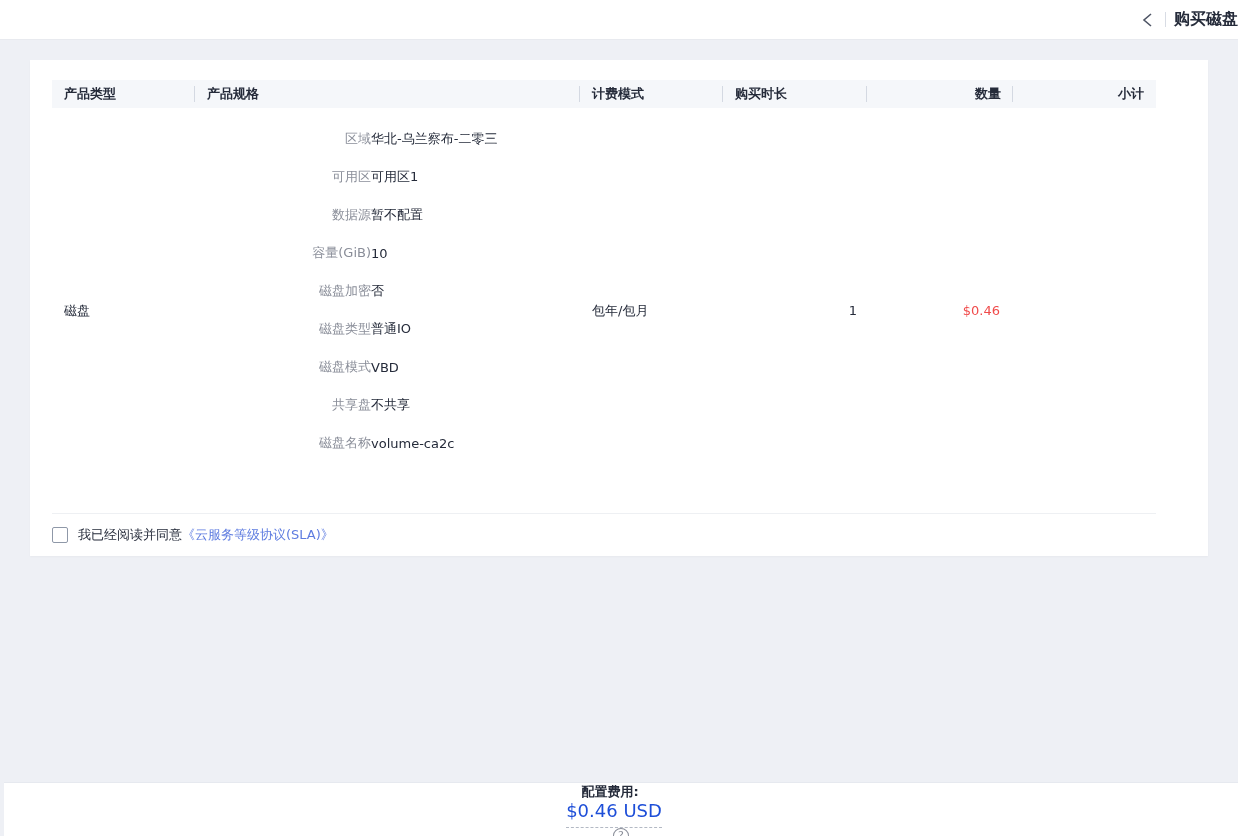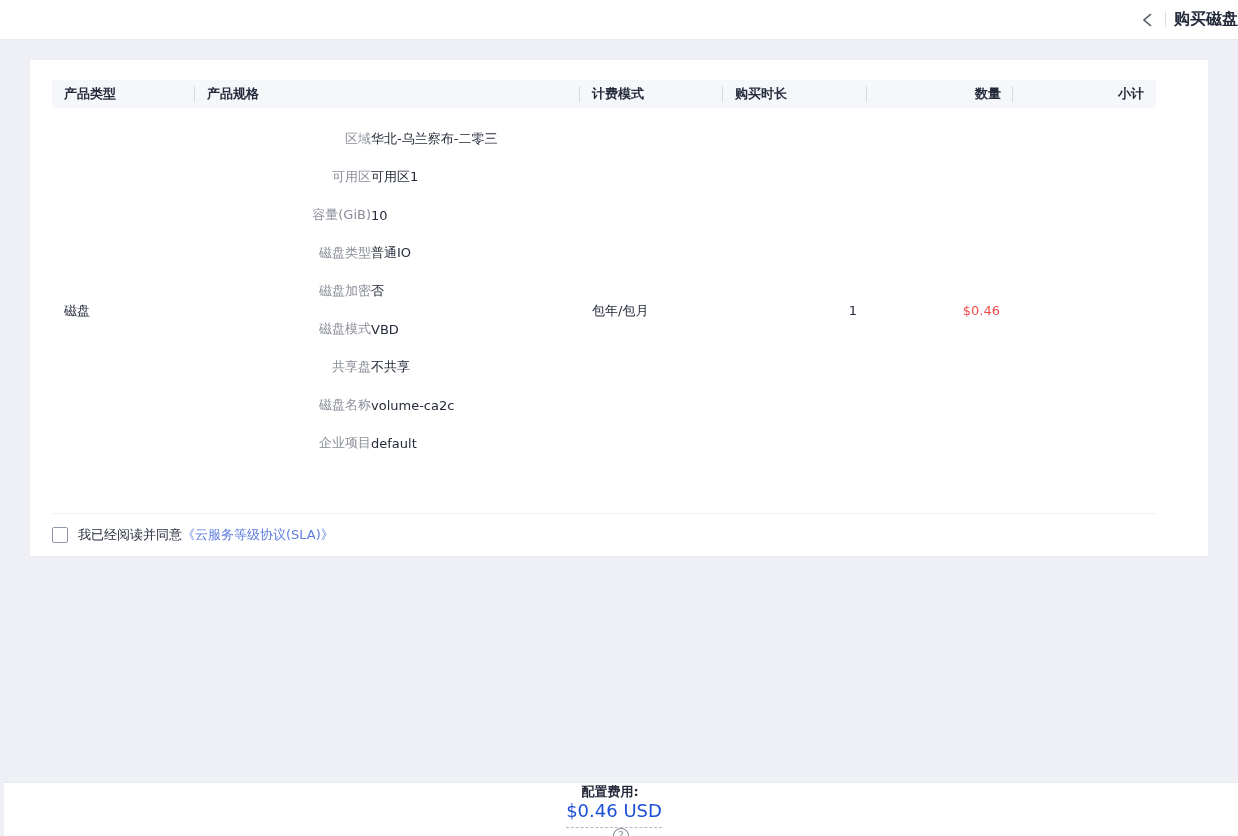--- a/index.html
+++ b/index.html
@@ -207,46 +207,46 @@
         <div class="td c2 specs-col">
           <div class="spec-row">
             <span class="spec-label">区域</span>
             <span class="spec-value">华北-乌兰察布-二零三</span>
           </div>
           <div class="spec-row">
             <span class="spec-label">可用区</span>
             <span class="spec-value">可用区1</span>
           </div>
           <div class="spec-row">
+            <span class="spec-label">数据源</span>
+            <span class="spec-value">暂不配置</span>
+          </div>
+          <div class="spec-row">
             <span class="spec-label">容量(GiB)</span>
             <span class="spec-value">10</span>
           </div>
           <div class="spec-row">
+            <span class="spec-label">磁盘加密</span>
+            <span class="spec-value">否</span>
+          </div>
+          <div class="spec-row">
             <span class="spec-label">磁盘类型</span>
             <span class="spec-value">普通IO</span>
           </div>
           <div class="spec-row">
-            <span class="spec-label">磁盘加密</span>
-            <span class="spec-value">否</span>
-          </div>
-          <div class="spec-row">
             <span class="spec-label">磁盘模式</span>
             <span class="spec-value">VBD</span>
           </div>
           <div class="spec-row">
             <span class="spec-label">共享盘</span>
             <span class="spec-value">不共享</span>
           </div>
           <div class="spec-row">
             <span class="spec-label">磁盘名称</span>
             <span class="spec-value">volume-ca2c</span>
-          </div>
-          <div class="spec-row">
-            <span class="spec-label">企业项目</span>
-            <span class="spec-value">default</span>
           </div>
         </div>
 
         <div class="td c3">包年/包月</div>
         <div class="td c5">1</div>
         <div class="td c6 subtotal-val">$0.46</div>
       </div>
     </div>
 
     <div class="agree-row">

